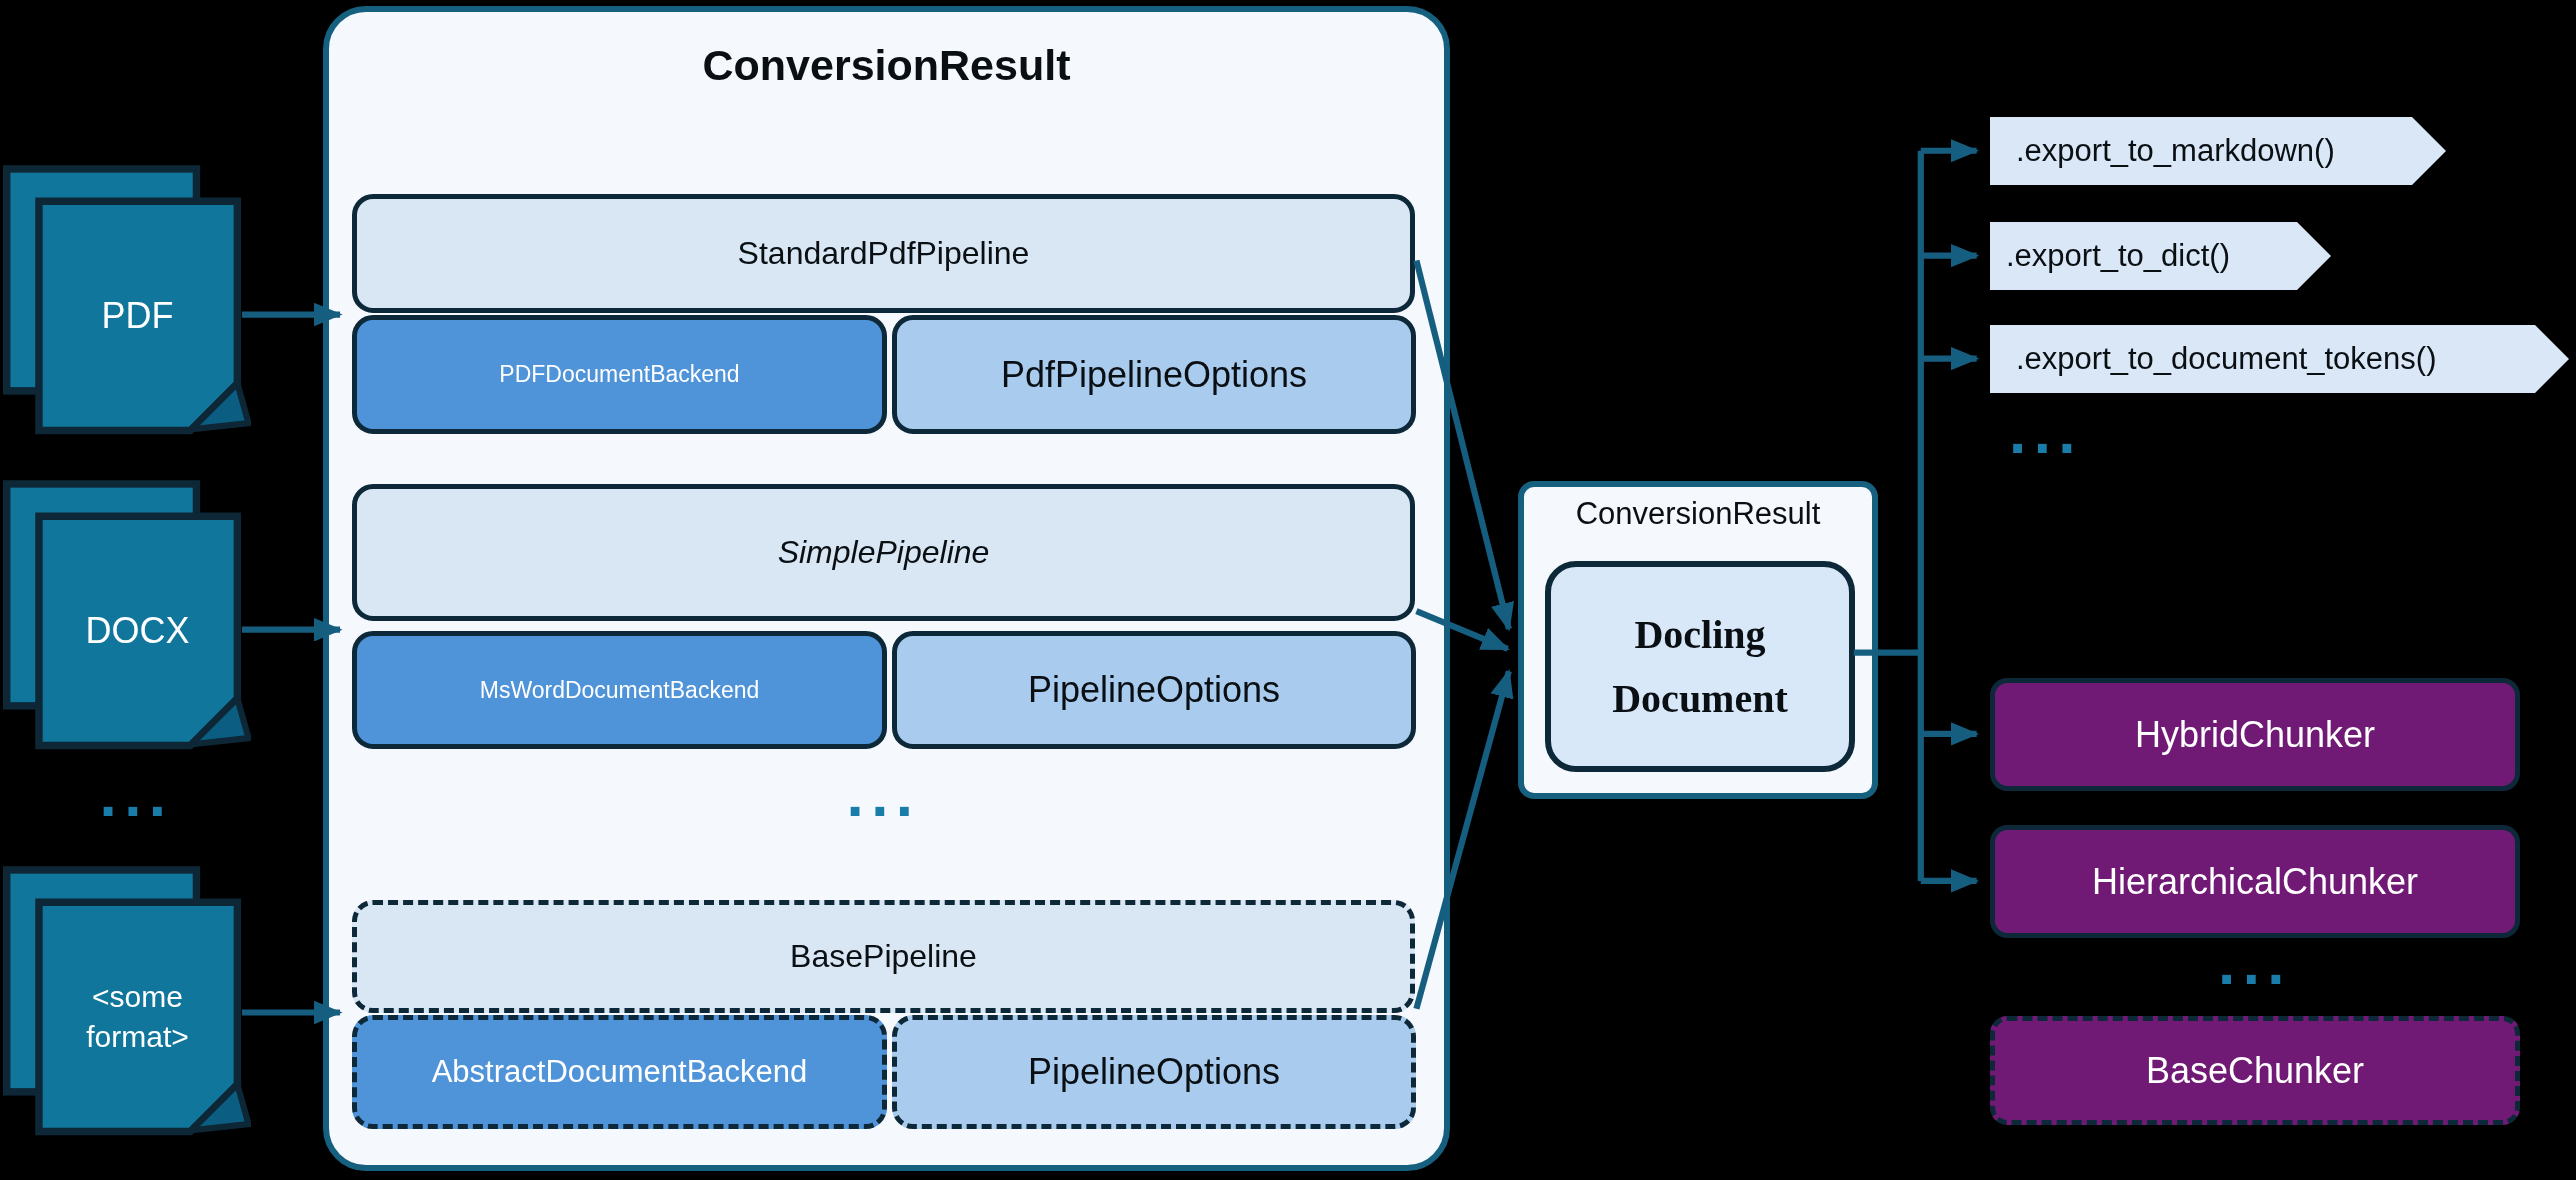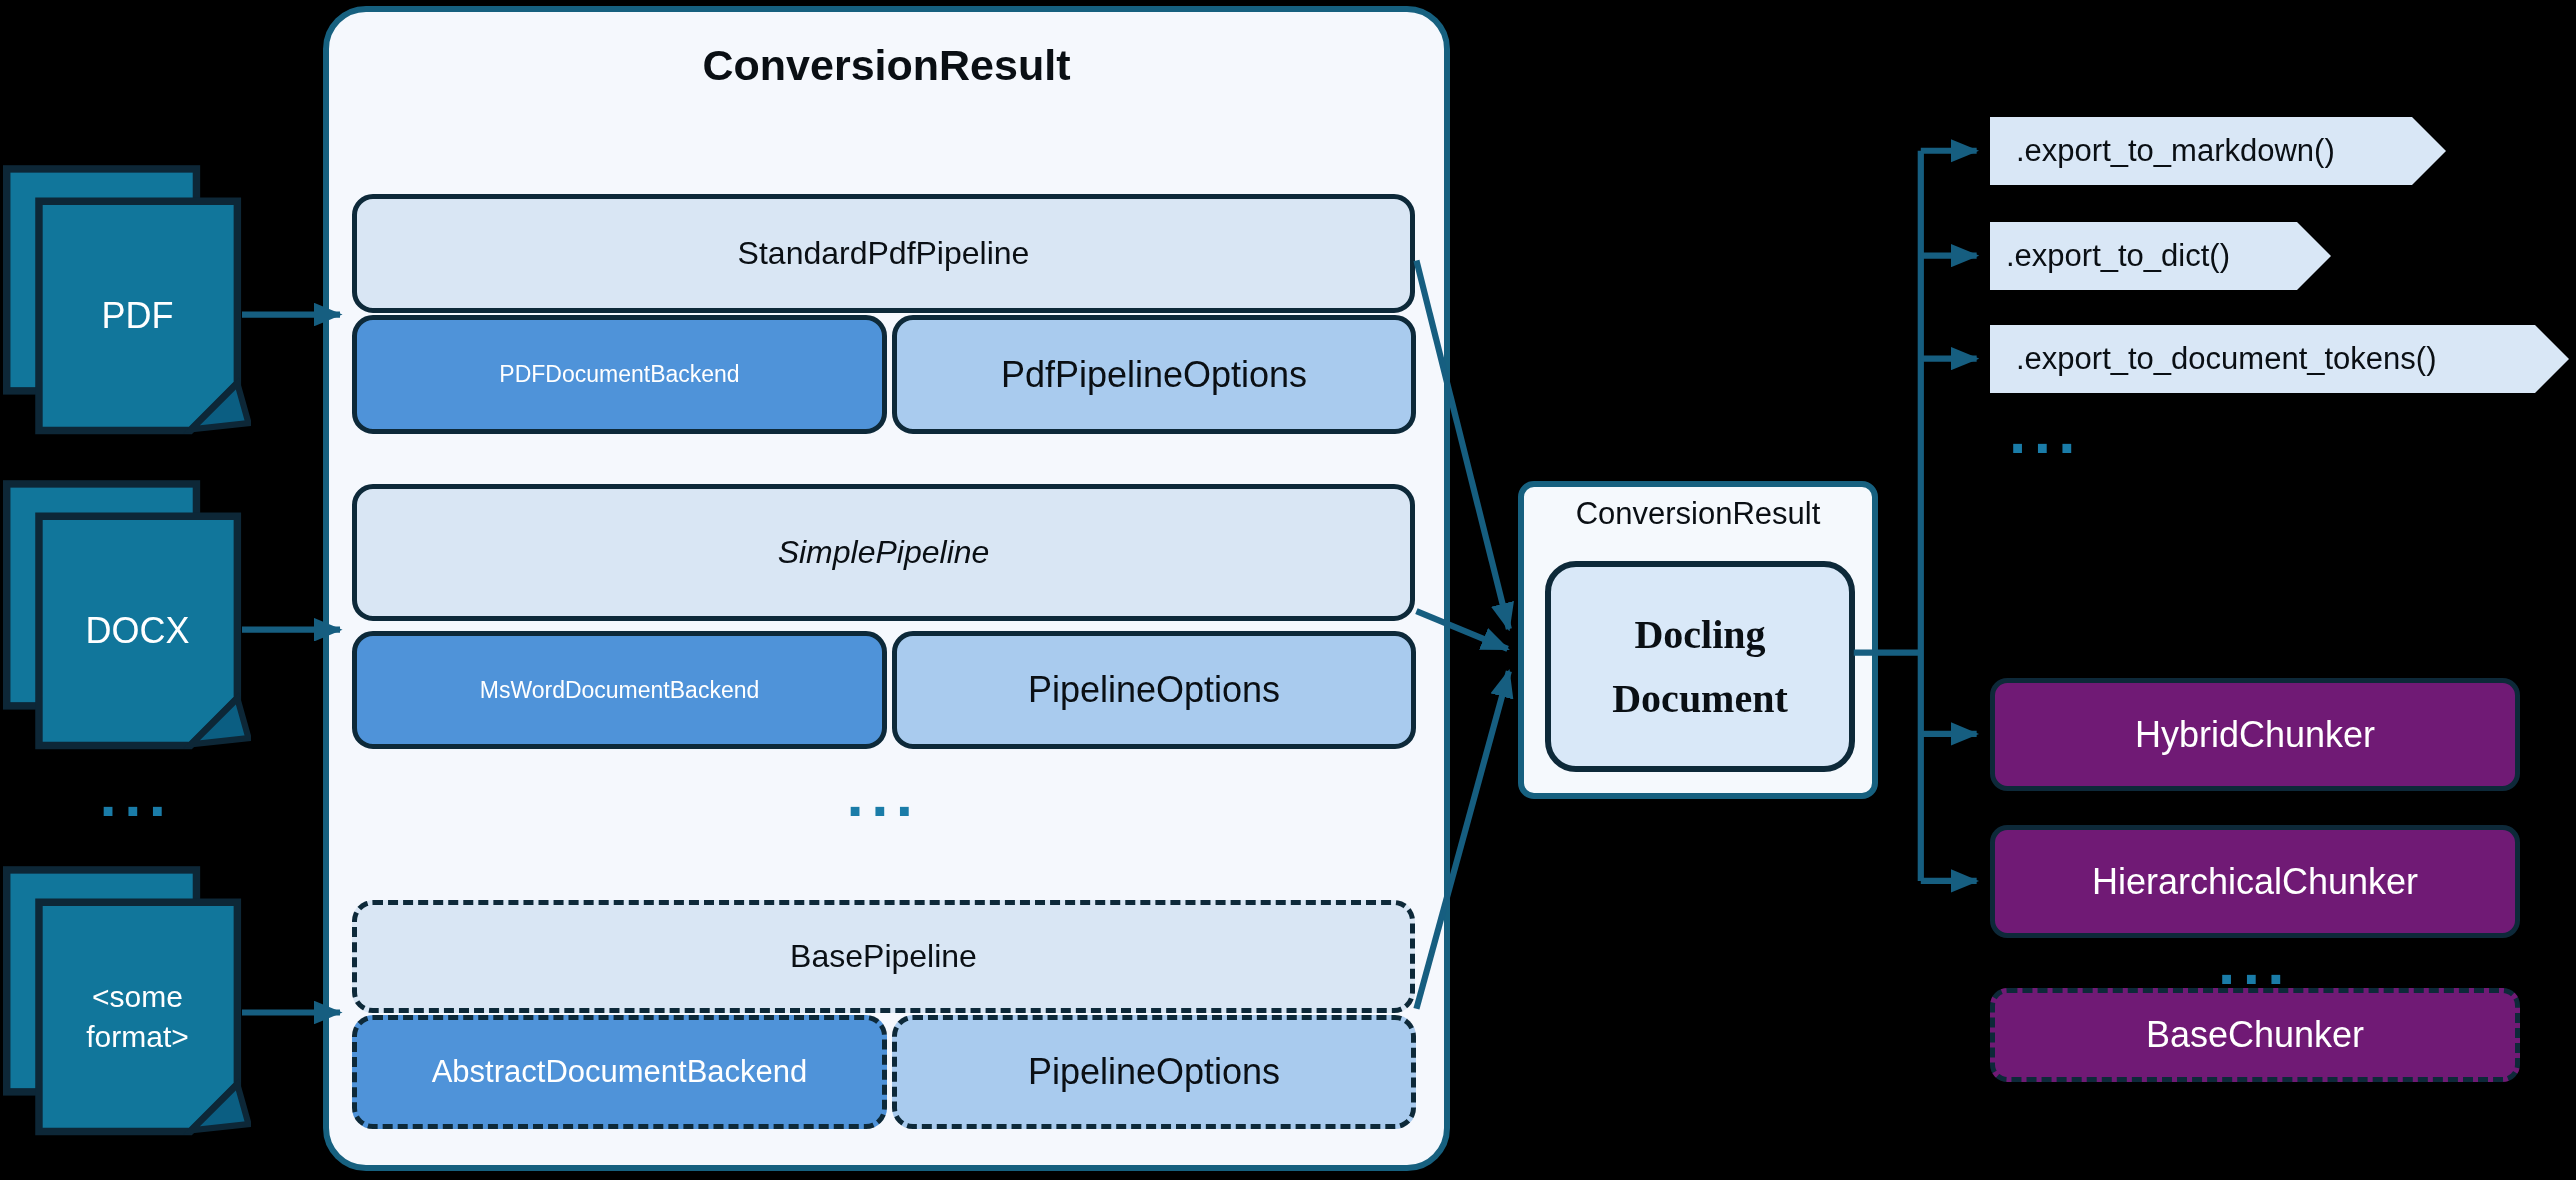--- a/index.html
+++ b/index.html
@@ -141,21 +141,21 @@
   </div>
 
   <div class="abs export-pill" style="left:1990px;top:117px;width:456px;height:68px;">.export_to_markdown()</div>
   <div class="abs export-pill" style="left:1990px;top:222px;width:341px;height:68px;padding-left:16px;">.export_to_dict()</div>
   <div class="abs export-pill" style="left:1990px;top:325px;width:579px;height:68px;">.export_to_document_tokens()</div>
   <div class="abs dots" style="left:2009px;top:401px;width:124px;">...</div>
 
   <div class="abs chunker-box" style="top:678px;">HybridChunker</div>
   <div class="abs chunker-box" style="top:825px;">HierarchicalChunker</div>
   <div class="abs dots" style="left:1990px;top:932px;width:530px;justify-content:center;">...</div>
-  <div class="abs chunker-box dashed" style="top:988px;height:94px;">BaseChunker</div>
+  <div class="abs chunker-box dashed" style="top:1016px;height:109px;">BaseChunker</div>
 
   <svg class="abs overlay" viewBox="0 0 4152 1902" width="2576" height="1180">
     <defs>
       <marker id="ah" markerUnits="userSpaceOnUse" markerWidth="46" markerHeight="38" refX="42" refY="19" orient="auto">
         <polygon points="0,0 46,19 0,38" fill="#165e80"></polygon>
       </marker>
     </defs>
     <g stroke="#165e80" stroke-width="10" fill="none">
 
       <line x1="390" y1="507" x2="548" y2="507" marker-end="url(#ah)"></line>

